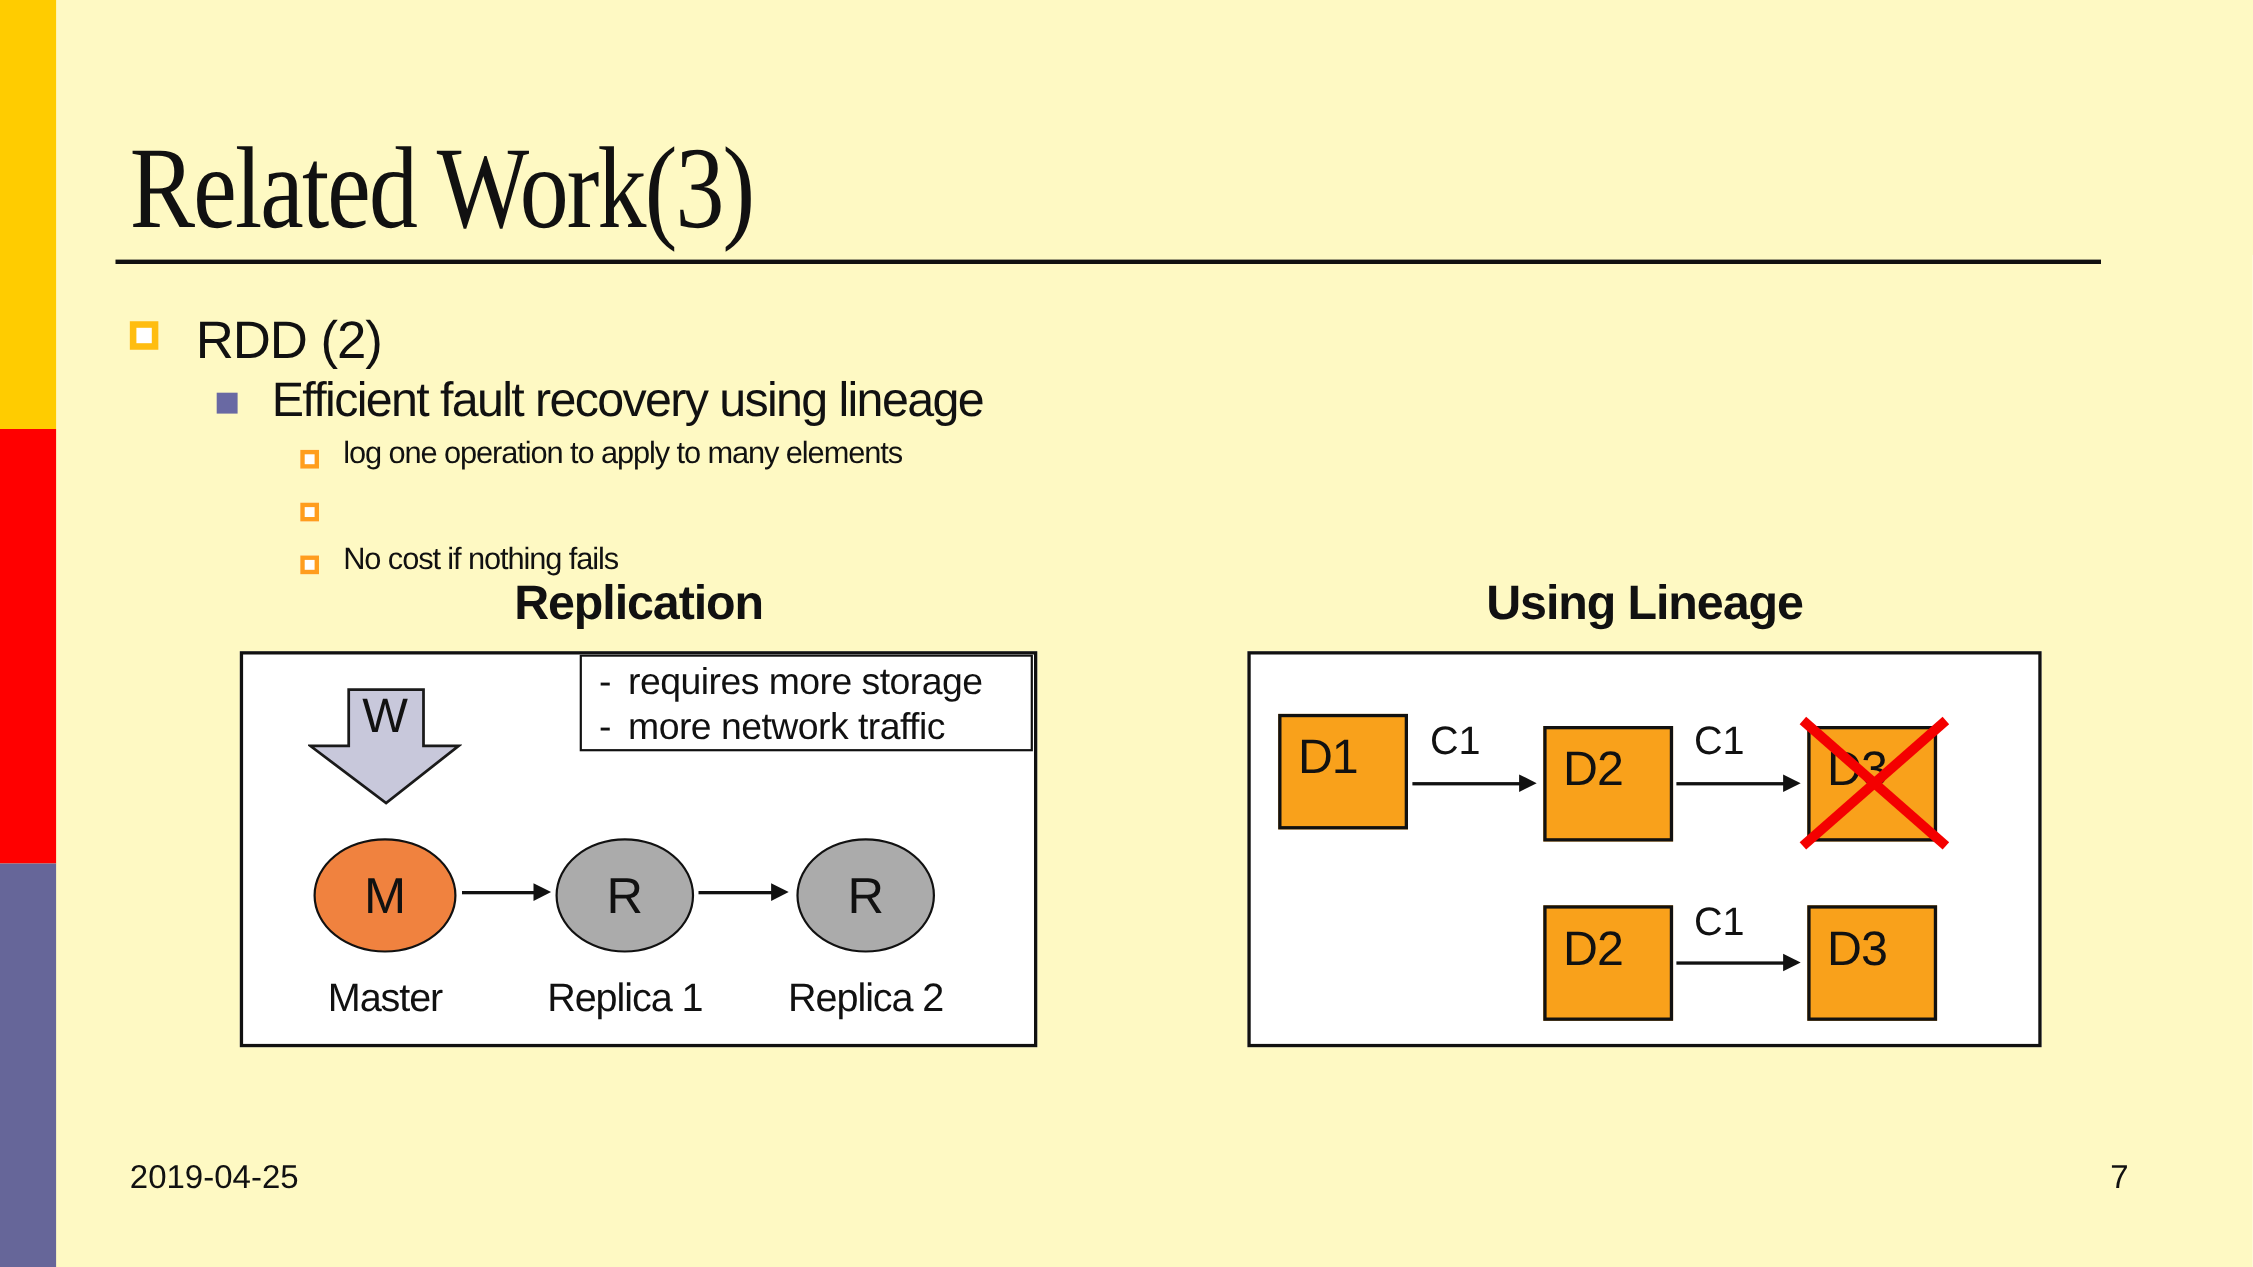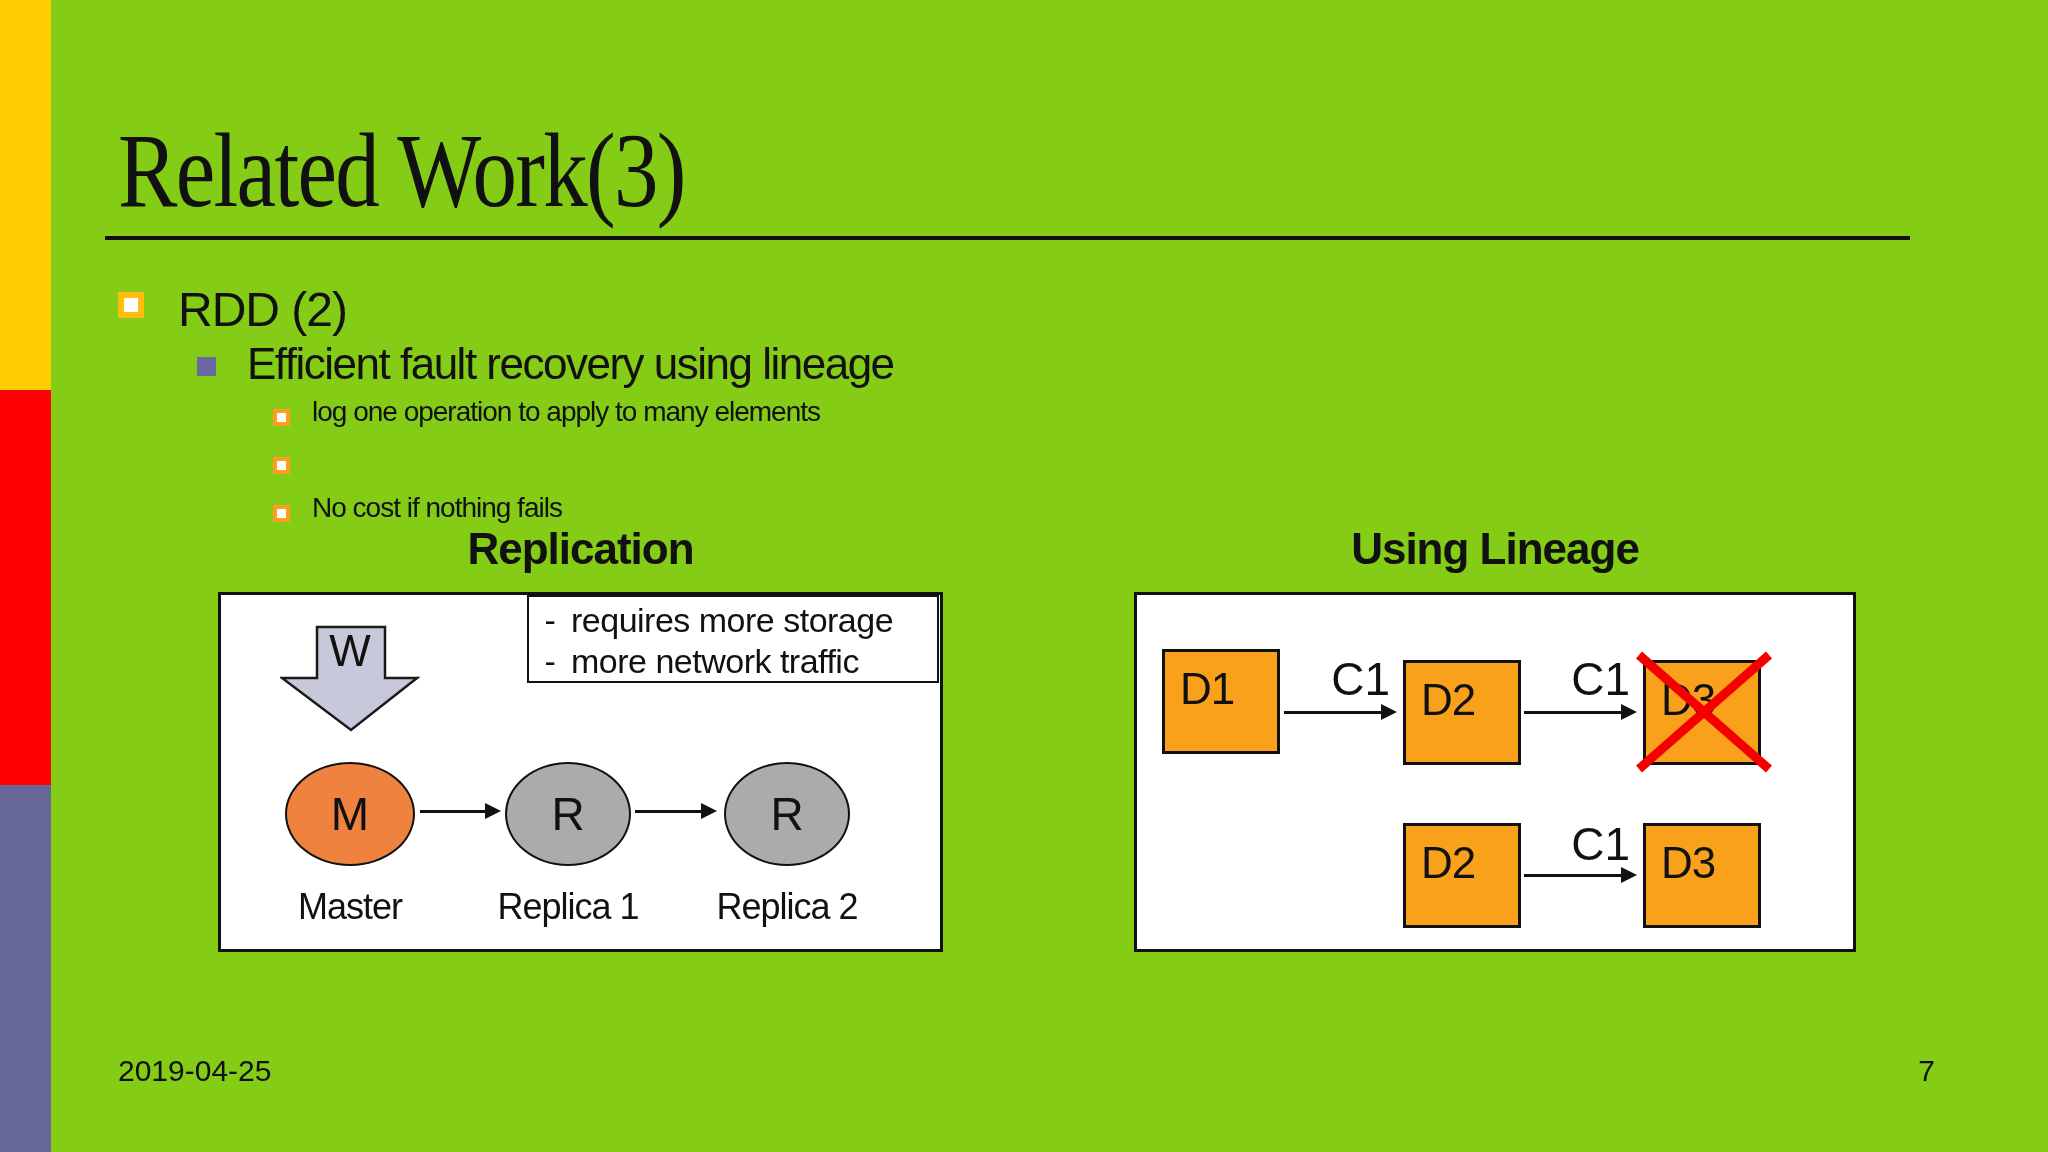--- a/index.html
+++ b/index.html
@@ -1,17 +1,17 @@
 <!DOCTYPE html>
 <html><head>
 <meta charset="utf-8">
 <style>
   html,body { margin:0; padding:0; background:#ffffff; }
   .slide {
-    position:relative; width:2048px; height:1152px; background:#84cc16;
+    position:relative; width:2048px; height:1152px; background:#fef9c3;
     overflow:hidden; font-family:"Liberation Sans", sans-serif; color:#111;
   }
   
   .bar-seg { position:absolute; left:0; width:51px; }
   .bar-gold  { top:0;    height:390px; background:#FFCC00; }
   .bar-red   { top:390px; height:395px; background:#FF0000; }
   .bar-slate { top:785px; height:367px; background:#666699; }
 
   
   .title {
@@ -58,21 +58,21 @@
   .caption { position:absolute; top:886px; width:180px; text-align:center; font-size:36px; letter-spacing:-1px; }
   .cap-m { left:260px; } .cap-r1 { left:478px; } .cap-r2 { left:697px; }
 
   
   .lin-title { left:1134px; width:722px; }
   .lin-box { left:1134px; width:722px; }
   .dbox { position:absolute; width:118px; height:105px; background:#F9A11B; border:3px solid #111;
           box-sizing:border-box; font-size:44px; padding:12px 0 0 15px; letter-spacing:-1px; }
   .d1-r1 { left:1162px; top:649px; } .d2-r1 { left:1403px; top:660px; } .d3-r1 { left:1643px; top:660px; }
   .d2-r2 { left:1403px; top:823px; } .d3-r2 { left:1643px; top:823px; }
-  .c1 { position:absolute; width:90px; text-align:right; font-size:46px; }
+  .c1 { position:absolute; width:90px; text-align:left; font-size:36px; }
   .c1-a { left:1300px; top:652px; } .c1-b { left:1540px; top:652px; } .c1-c { left:1540px; top:817px; }
   .cross-svg { position:absolute; left:1634px; top:650px; }
 
   
   .footer-date { position:absolute; left:118px; top:1054px; font-size:30px; }
   .footer-page { position:absolute; left:1890px; top:1054px; width:45px; text-align:right; font-size:30px; }
 </style>
 </head>
 <body>
 

